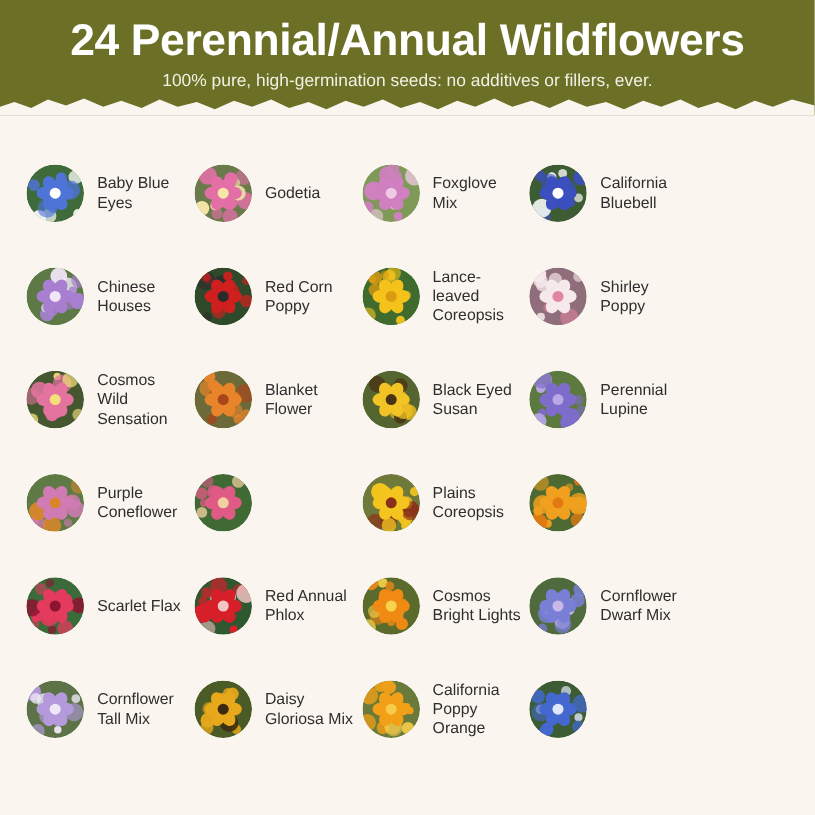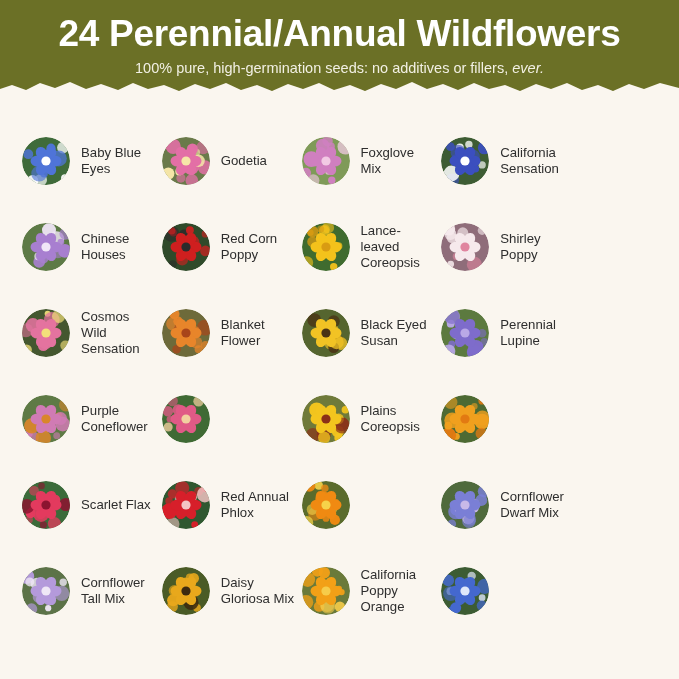--- a/index.html
+++ b/index.html
@@ -34,21 +34,21 @@
     letter-spacing: -0.3px;
     line-height: 40px;
     white-space: nowrap;
   }
   .header-sub {
     color: #f2f0e4;
     font-size: 14.5px;
     line-height: 20px;
     margin-top: 4px;
   }
-  .header-sub .ital { font-style: italic; }
+  .header-sub .ital { }
 
   
   .torn {
     position: absolute;
     left: 0;
     bottom: -1px;
     width: 679px;
     height: 20px;
     display: block;
   }
@@ -226,21 +226,21 @@
       <ellipse cx="32.5" cy="24.0" rx="7" ry="5.5" fill="#3b4fbf" transform="rotate(0 32.5 24.0)"></ellipse>
               <ellipse cx="28.3" cy="31.4" rx="7" ry="5.5" fill="#3b4fbf" transform="rotate(60 28.3 31.4)"></ellipse>
               <ellipse cx="19.8" cy="31.4" rx="7" ry="5.5" fill="#3b4fbf" transform="rotate(120 19.8 31.4)"></ellipse>
               <ellipse cx="15.5" cy="24.0" rx="7" ry="5.5" fill="#3b4fbf" transform="rotate(180 15.5 24.0)"></ellipse>
               <ellipse cx="19.7" cy="16.6" rx="7" ry="5.5" fill="#3b4fbf" transform="rotate(240 19.7 16.6)"></ellipse>
               <ellipse cx="28.3" cy="16.6" rx="7" ry="5.5" fill="#3b4fbf" transform="rotate(300 28.3 16.6)"></ellipse>
       <circle cx="24" cy="24" r="4.6" fill="#ffffff"></circle>
     </g>
   </svg>
         </div>
-        <div class="cell-label">California Sensation</div>
+        <div class="cell-label">California Bluebell</div>
       </div>
       <div class="cell">
         <div class="thumb">
           <svg viewBox="0 0 48 48">
     <defs>
               <clipPath id="cl4">
                 <circle cx="24" cy="24" r="24"></circle>
               </clipPath>
             </defs>
     <g clip-path="url(#cl4)">
@@ -719,20 +719,21 @@
       <ellipse cx="32.5" cy="24.0" rx="7" ry="5.5" fill="#f08a12" transform="rotate(0 32.5 24.0)"></ellipse>
               <ellipse cx="28.3" cy="31.4" rx="7" ry="5.5" fill="#f08a12" transform="rotate(60 28.3 31.4)"></ellipse>
               <ellipse cx="19.8" cy="31.4" rx="7" ry="5.5" fill="#f08a12" transform="rotate(120 19.8 31.4)"></ellipse>
               <ellipse cx="15.5" cy="24.0" rx="7" ry="5.5" fill="#f08a12" transform="rotate(180 15.5 24.0)"></ellipse>
               <ellipse cx="19.7" cy="16.6" rx="7" ry="5.5" fill="#f08a12" transform="rotate(240 19.7 16.6)"></ellipse>
               <ellipse cx="28.3" cy="16.6" rx="7" ry="5.5" fill="#f08a12" transform="rotate(300 28.3 16.6)"></ellipse>
       <circle cx="24" cy="24" r="4.6" fill="#f6d34a"></circle>
     </g>
   </svg>
         </div>
+        <div class="cell-label">Cosmos Bright Lights</div>
       </div>
       <div class="cell">
         <div class="thumb">
           <svg viewBox="0 0 48 48">
     <defs>
               <clipPath id="cl19">
                 <circle cx="24" cy="24" r="24"></circle>
               </clipPath>
             </defs>
     <g clip-path="url(#cl19)">

